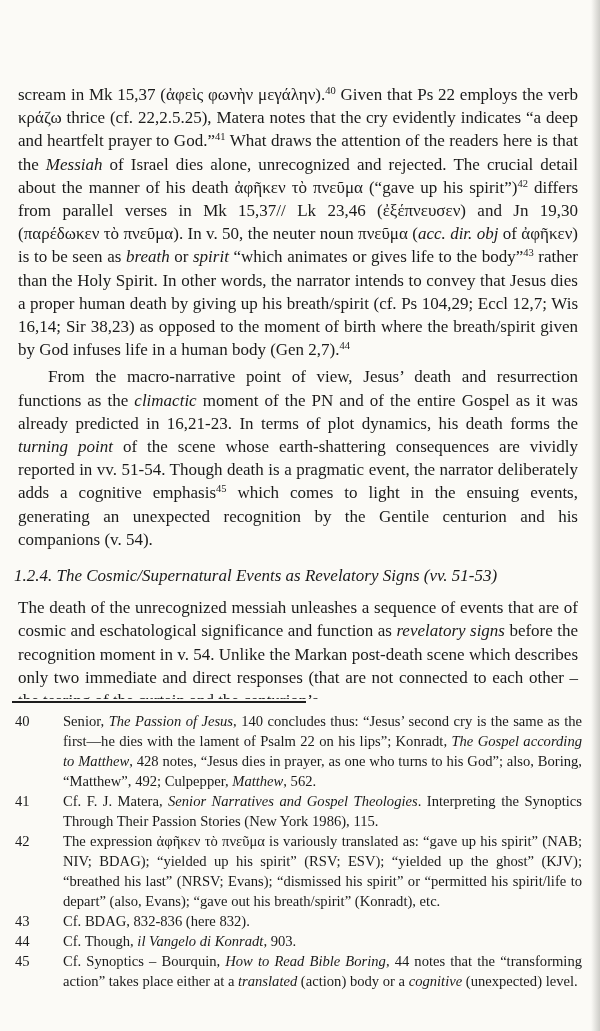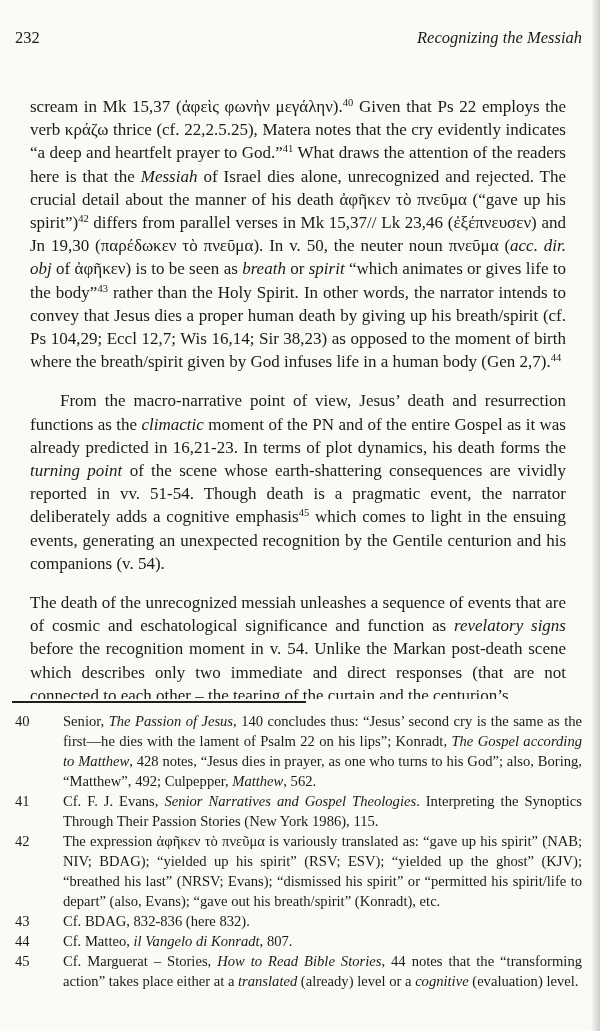--- a/index.html
+++ b/index.html
@@ -23,21 +23,21 @@
   .runtitle { font-style: italic; }
   .body-text {
     position: absolute;
     top: 79px; left: 14px; right: 18px;
     font-size: 17px;
     line-height: 23.2px;
     text-align: justify;
     height: 620px;
     overflow: hidden;
   }
-  .para { margin: 16px; }
+  .para { margin: 4px; }
   .para.indent { text-indent: 30px; }
   .section-heading {
     font-style: italic;
     margin: 13px 0 9px 0;
     text-align: left;
   }
   .fnref {
     font-size: 10.5px;
     line-height: 0;
     position: relative;
@@ -66,54 +66,51 @@
     top: 0; right: 0; bottom: 0;
     width: 9px;
     background: linear-gradient(to right, rgba(110,110,104,0), rgba(110,110,104,0.32));
     pointer-events: none;
   }
 </style>
 </head>
 <body>
 
 <div class="page">
-  <div class="running-header">
-    <span class="pagenum">232</span>
-    <span class="runtitle">Recognizing the Messiah</span>
-  </div>
 
   <div class="body-text" id="body-text">
       <div class="para"><span>scream in Mk 15,37 (ἀφεὶς φωνὴν μεγάλην).</span><span class="fnref">40</span><span> Given that Ps 22 employs the verb κράζω thrice (cf. 22,2.5.25), Matera notes that the cry evidently indicates “a deep and heartfelt prayer to God.”</span><span class="fnref">41</span><span> What draws the attention of the readers here is that the </span><span class="it">Messiah</span><span> of Israel dies alone, unrecognized and rejected. The crucial detail about the manner of his death ἀφῆκεν τὸ πνεῦμα (“gave up his spirit”)</span><span class="fnref">42</span><span> differs from parallel verses in Mk 15,37// Lk 23,46 (ἐξέπνευσεν) and Jn 19,30 (παρέδωκεν τὸ πνεῦμα). In v. 50, the neuter noun πνεῦμα (</span><span class="it">acc. dir. obj</span><span> of ἀφῆκεν) is to be seen as </span><span class="it">breath</span><span> or </span><span class="it">spirit</span><span> “which animates or gives life to the body”</span><span class="fnref">43</span><span> rather than the Holy Spirit. In other words, the narrator intends to convey that Jesus dies a proper human death by giving up his breath/spirit (cf. Ps 104,29; Eccl 12,7; Wis 16,14; Sir 38,23) as opposed to the moment of birth where the breath/spirit given by God infuses life in a human body (Gen 2,7).</span><span class="fnref">44</span></div>
       <div class="para indent"><span>From the macro-narrative point of view, Jesus’ death and resurrection functions as the </span><span class="it">climactic</span><span> moment of the PN and of the entire Gospel as it was already predicted in 16,21-23. In terms of plot dynamics, his death forms the </span><span class="it">turning point</span><span> of the scene whose earth-shattering consequences are vividly reported in vv. 51-54. Though death is a pragmatic event, the narrator deliberately adds a cognitive emphasis</span><span class="fnref">45</span><span> which comes to light in the ensuing events, generating an unexpected recognition by the Gentile centurion and his companions (v. 54).</span></div>
+      <div class="section-heading"><span class="it">1.2.4. The Cosmic/Supernatural Events as Revelatory Signs (vv. 51-53)</span></div>
       <div class="para"><span>The death of the unrecognized messiah unleashes a sequence of events that are of cosmic and eschatological significance and function as </span><span class="it">revelatory signs</span><span> before the recognition moment in v. 54. Unlike the Markan post-death scene which describes only two immediate and direct responses (that are not connected to each other – the tearing of the curtain and the centurion’s</span></div>
     </div>
 
   <div class="footnote-rule"></div>
 
   <div class="footnotes" id="footnotes">
       <div class="footnote">
         <span class="fn-num">40</span>
         <span class="fn-text"><span>Senior, </span><span class="it">The Passion of Jesus</span><span>, 140 concludes thus: “Jesus’ second cry is the same as the first—he dies with the lament of Psalm 22 on his lips”; Konradt, </span><span class="it">The Gospel according to Matthew</span><span>, 428 notes, “Jesus dies in prayer, as one who turns to his God”; also, Boring, “Matthew”, 492; Culpepper, </span><span class="it">Matthew</span><span>, 562.</span></span>
       </div>
       <div class="footnote">
         <span class="fn-num">41</span>
-        <span class="fn-text"><span>Cf. F. J. Evans, </span><span class="it">Senior Narratives and Gospel Theologies</span><span>. Interpreting the Synoptics Through Their Passion Stories (New York 1986), 115.</span></span>
+        <span class="fn-text"><span>Cf. F. J. Matera, </span><span class="it">Senior Narratives and Gospel Theologies</span><span>. Interpreting the Synoptics Through Their Passion Stories (New York 1986), 115.</span></span>
       </div>
       <div class="footnote">
         <span class="fn-num">42</span>
         <span class="fn-text"><span>The expression ἀφῆκεν τὸ πνεῦμα is variously translated as: “gave up his spirit” (NAB; NIV; BDAG); “yielded up his spirit” (RSV; ESV); “yielded up the ghost” (KJV); “breathed his last” (NRSV; Evans); “dismissed his spirit” or “permitted his spirit/life to depart” (also, Evans); “gave out his breath/spirit” (Konradt), etc.</span></span>
       </div>
       <div class="footnote">
         <span class="fn-num">43</span>
         <span class="fn-text"><span>Cf. BDAG, 832-836 (here 832).</span></span>
       </div>
       <div class="footnote">
         <span class="fn-num">44</span>
-        <span class="fn-text"><span>Cf. Matteo, </span><span class="it">il Vangelo di Konradt</span><span>, 807.</span></span>
+        <span class="fn-text"><span>Cf. Though, </span><span class="it">il Vangelo di Konradt</span><span>, 903.</span></span>
       </div>
       <div class="footnote">
         <span class="fn-num">45</span>
-        <span class="fn-text"><span>Cf. Marguerat – Stories, </span><span class="it">How to Read Bible Stories</span><span>, 44 notes that the “transforming action” takes place either at a </span><span class="it">translated</span><span> (already) level or a </span><span class="it">cognitive</span><span> (evaluation) level.</span></span>
+        <span class="fn-text"><span>Cf. Synoptics – Bourquin, </span><span class="it">How to Read Bible Boring</span><span>, 44 notes that the “transforming action” takes place either at a </span><span class="it">translated</span><span> (action) body or a </span><span class="it">cognitive</span><span> (unexpected) level.</span></span>
       </div>
     </div>
 
   <div class="scan-edge"></div>
 </div>
 
 </body></html>

